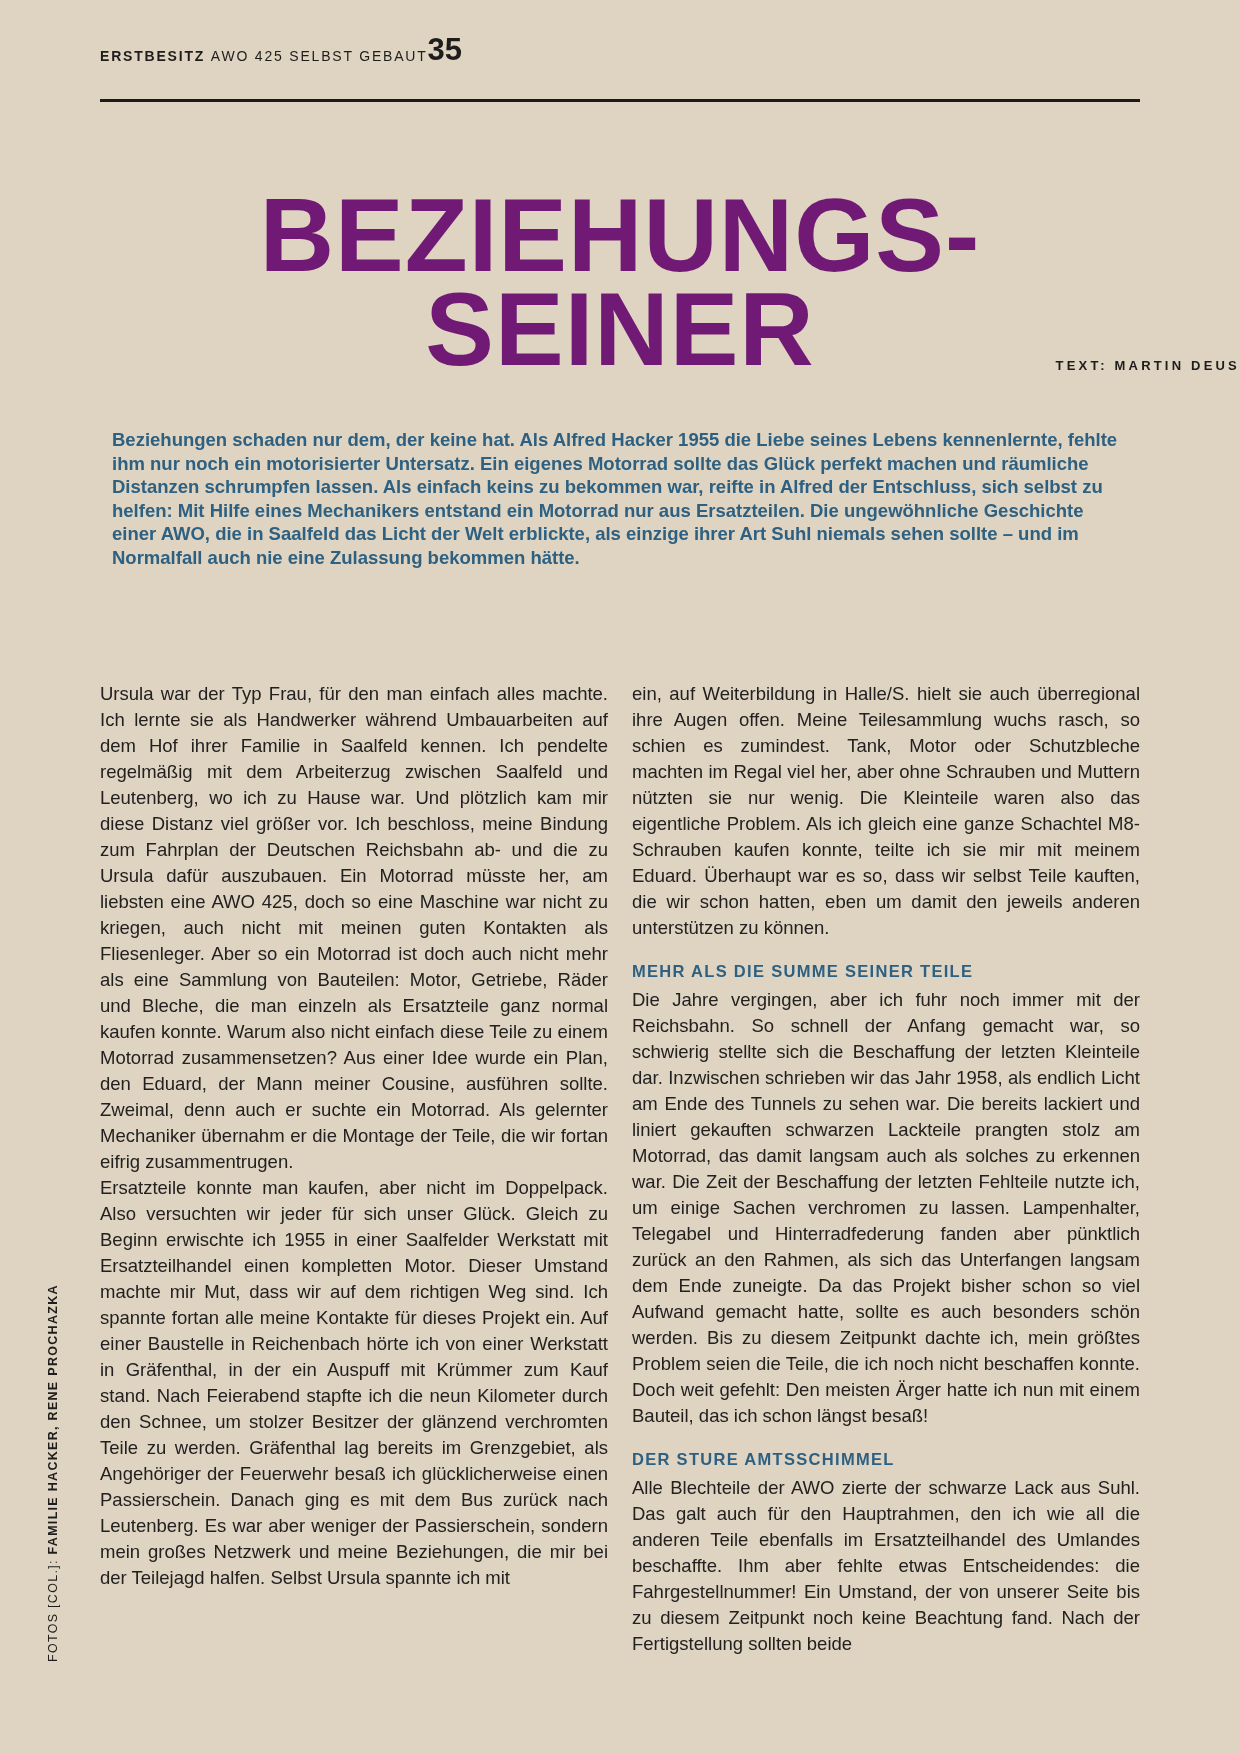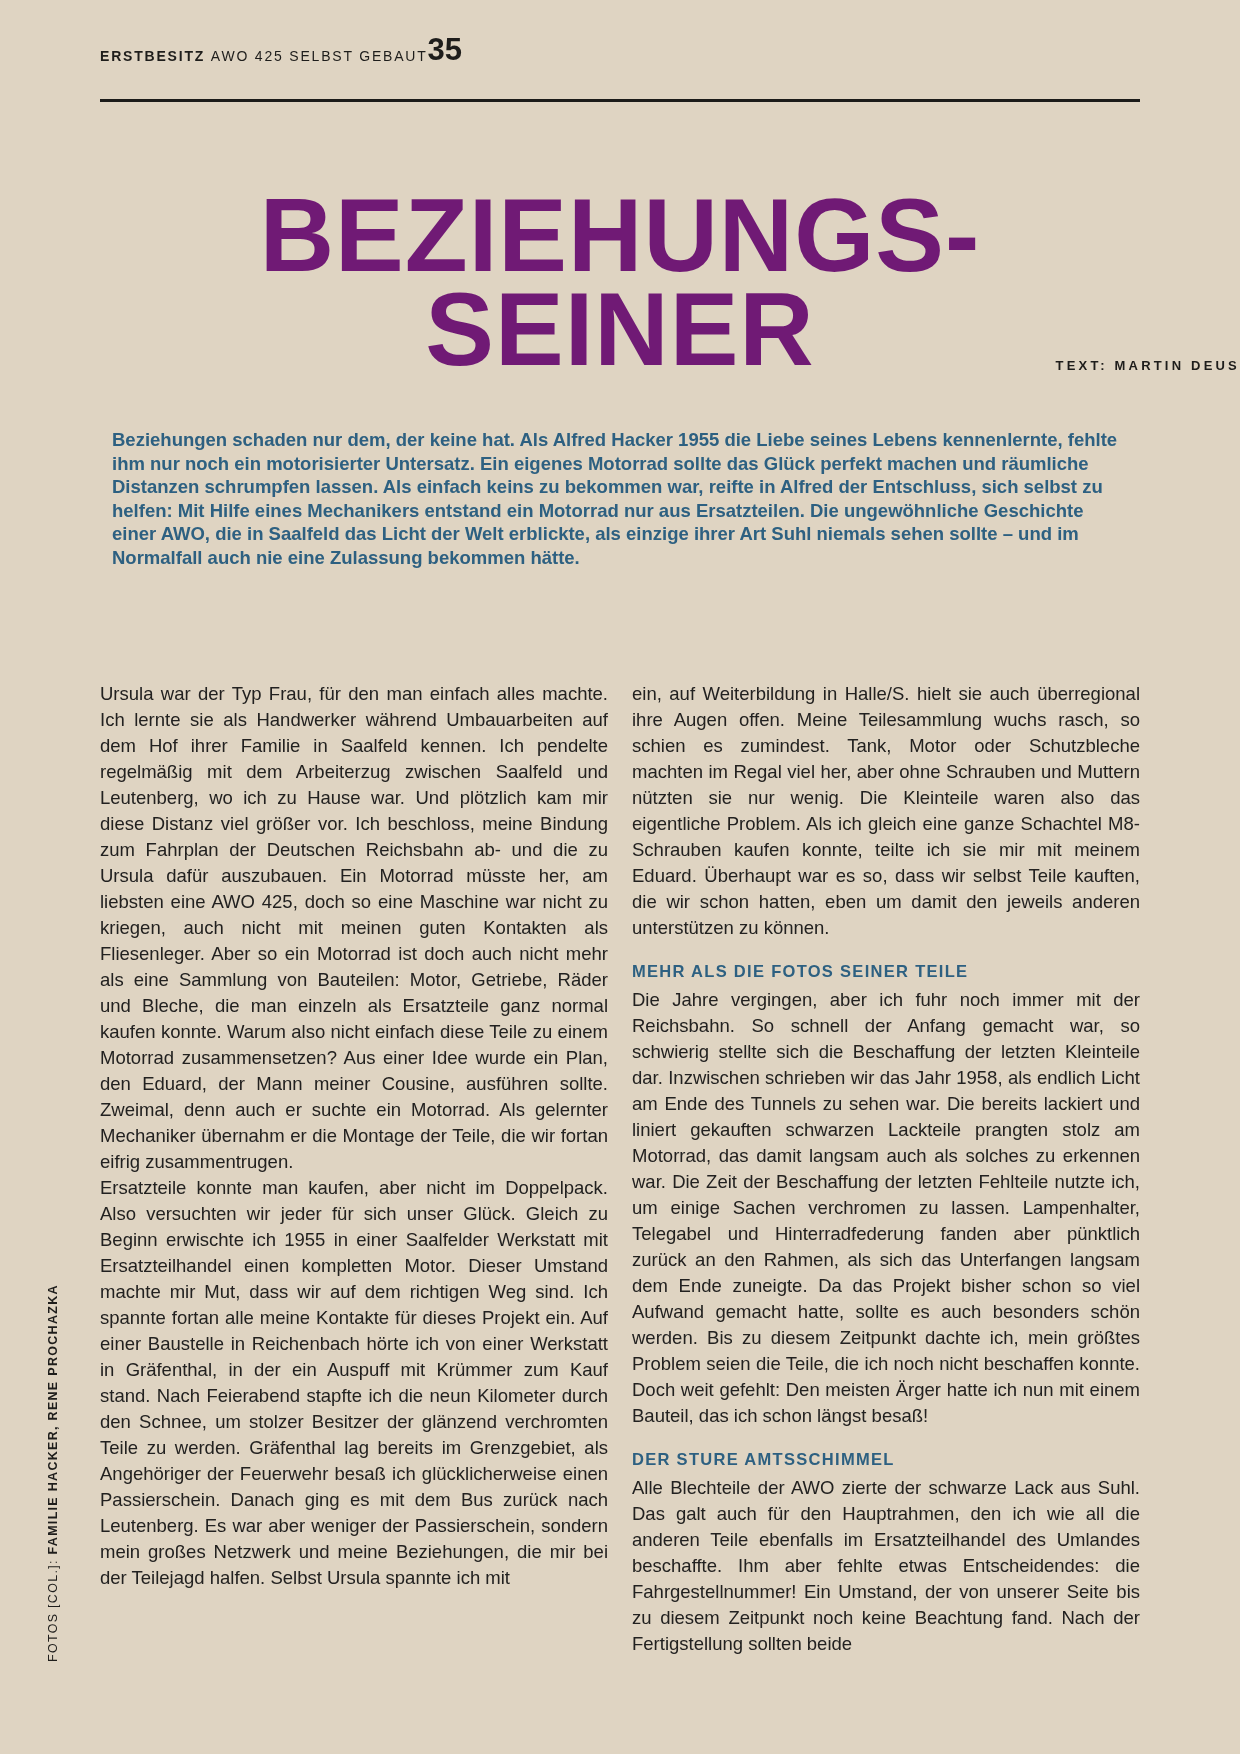--- a/index.html
+++ b/index.html
@@ -73,21 +73,21 @@
 
 <div class="intro">Beziehungen schaden nur dem, der keine hat. Als Alfred Hacker 1955 die Liebe seines Lebens kennenlernte, fehlte ihm nur noch ein motorisierter Untersatz. Ein eigenes Motorrad sollte das Glück perfekt machen und räumliche Distanzen schrumpfen lassen. Als einfach keins zu bekommen war, reifte in Alfred der Entschluss, sich selbst zu helfen: Mit Hilfe eines Mechanikers entstand ein Motorrad nur aus Ersatzteilen. Die ungewöhnliche Geschichte einer AWO, die in Saalfeld das Licht der Welt erblickte, als einzige ihrer Art Suhl niemals sehen sollte – und im Normalfall auch nie eine Zulassung bekommen hätte.</div>
 
 <div class="article">
   <div class="col">
     <p>Ursula war der Typ Frau, für den man einfach alles machte. Ich lernte sie als Handwerker während Umbauarbeiten auf dem Hof ihrer Familie in Saalfeld kennen. Ich pendelte regelmäßig mit dem Arbeiterzug zwischen Saalfeld und Leutenberg, wo ich zu Hause war. Und plötzlich kam mir diese Distanz viel größer vor. Ich beschloss, meine Bindung zum Fahrplan der Deutschen Reichsbahn ab- und die zu Ursula dafür auszubauen. Ein Motorrad müsste her, am liebsten eine AWO 425, doch so eine Maschine war nicht zu kriegen, auch nicht mit meinen guten Kontakten als Fliesenleger. Aber so ein Motorrad ist doch auch nicht mehr als eine Sammlung von Bauteilen: Motor, Getriebe, Räder und Bleche, die man einzeln als Ersatzteile ganz normal kaufen konnte. Warum also nicht einfach diese Teile zu einem Motorrad zusammensetzen? Aus einer Idee wurde ein Plan, den Eduard, der Mann meiner Cousine, ausführen sollte. Zweimal, denn auch er suchte ein Motorrad. Als gelernter Mechaniker übernahm er die Montage der Teile, die wir fortan eifrig zusammentrugen.</p>
     <p>Ersatzteile konnte man kaufen, aber nicht im Doppelpack. Also versuchten wir jeder für sich unser Glück. Gleich zu Beginn erwischte ich 1955 in einer Saalfelder Werkstatt mit Ersatzteilhandel einen kompletten Motor. Dieser Umstand machte mir Mut, dass wir auf dem richtigen Weg sind. Ich spannte fortan alle meine Kontakte für dieses Projekt ein. Auf einer Baustelle in Reichenbach hörte ich von einer Werkstatt in Gräfenthal, in der ein Auspuff mit Krümmer zum Kauf stand. Nach Feierabend stapfte ich die neun Kilometer durch den Schnee, um stolzer Besitzer der glänzend verchromten Teile zu werden. Gräfenthal lag bereits im Grenzgebiet, als Angehöriger der Feuerwehr besaß ich glücklicherweise einen Passierschein. Danach ging es mit dem Bus zurück nach Leutenberg. Es war aber weniger der Passierschein, sondern mein großes Netzwerk und meine Beziehungen, die mir bei der Teilejagd halfen. Selbst Ursula spannte ich mit</p>
   </div>
   <div class="col">
     <p>ein, auf Weiterbildung in Halle/S. hielt sie auch überregional ihre Augen offen. Meine Teilesammlung wuchs rasch, so schien es zumindest. Tank, Motor oder Schutzbleche machten im Regal viel her, aber ohne Schrauben und Muttern nützten sie nur wenig. Die Kleinteile waren also das eigentliche Problem. Als ich gleich eine ganze Schachtel M8-Schrauben kaufen konnte, teilte ich sie mir mit meinem Eduard. Überhaupt war es so, dass wir selbst Teile kauften, die wir schon hatten, eben um damit den jeweils anderen unterstützen zu können.</p>
-    <h3>MEHR ALS DIE FOTOS SEINER TEILE</h3>
+    <h3>MEHR ALS DIE SUMME SEINER TEILE</h3>
     <p>Die Jahre vergingen, aber ich fuhr noch immer mit der Reichsbahn. So schnell der Anfang gemacht war, so schwierig stellte sich die Beschaffung der letzten Kleinteile dar. Inzwischen schrieben wir das Jahr 1958, als endlich Licht am Ende des Tunnels zu sehen war. Die bereits lackiert und liniert gekauften schwarzen Lackteile prangten stolz am Motorrad, das damit langsam auch als solches zu erkennen war. Die Zeit der Beschaffung der letzten Fehlteile nutzte ich, um einige Sachen verchromen zu lassen. Lampenhalter, Telegabel und Hinterradfederung fanden aber pünktlich zurück an den Rahmen, als sich das Unterfangen langsam dem Ende zuneigte. Da das Projekt bisher schon so viel Aufwand gemacht hatte, sollte es auch besonders schön werden. Bis zu diesem Zeitpunkt dachte ich, mein größtes Problem seien die Teile, die ich noch nicht beschaffen konnte. Doch weit gefehlt: Den meisten Ärger hatte ich nun mit einem Bauteil, das ich schon längst besaß!</p>
     <h3>DER STURE AMTSSCHIMMEL</h3>
     <p>Alle Blechteile der AWO zierte der schwarze Lack aus Suhl. Das galt auch für den Hauptrahmen, den ich wie all die anderen Teile ebenfalls im Ersatzteilhandel des Umlandes beschaffte. Ihm aber fehlte etwas Entscheidendes: die Fahrgestellnummer! Ein Umstand, der von unserer Seite bis zu diesem Zeitpunkt noch keine Beachtung fand. Nach der Fertigstellung sollten beide</p>
   </div>
 </div>
 
 <div class="credit">
   <span>FOTOS [COL.]:</span>
   <span class="names">FAMILIE HACKER, RENE PROCHAZKA</span>
 </div>

